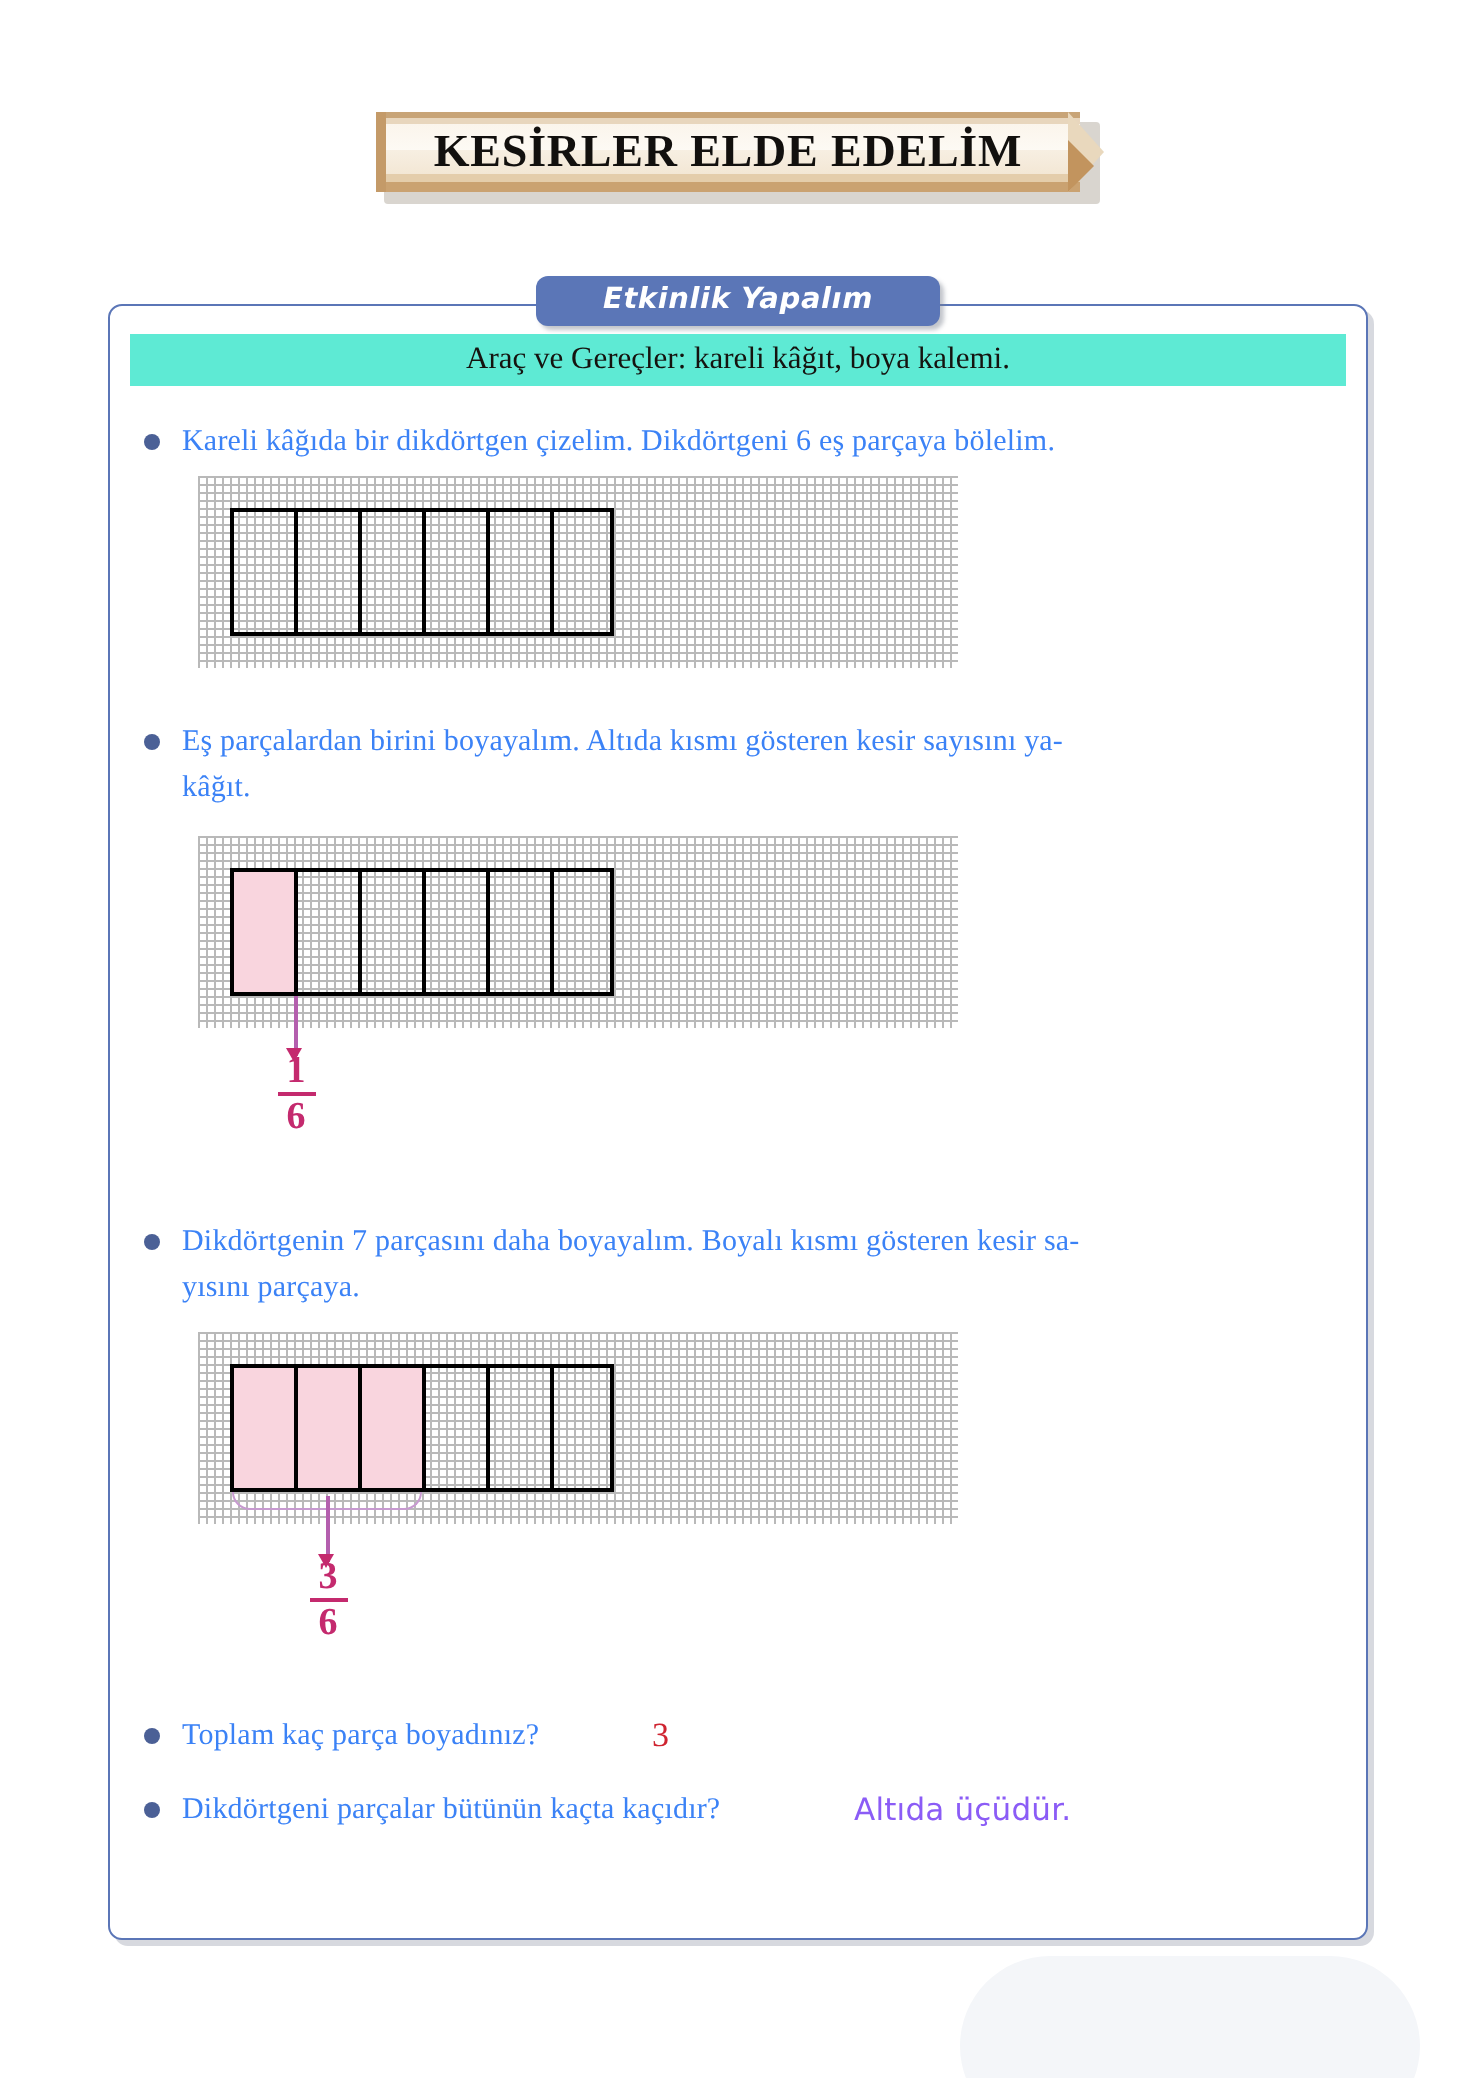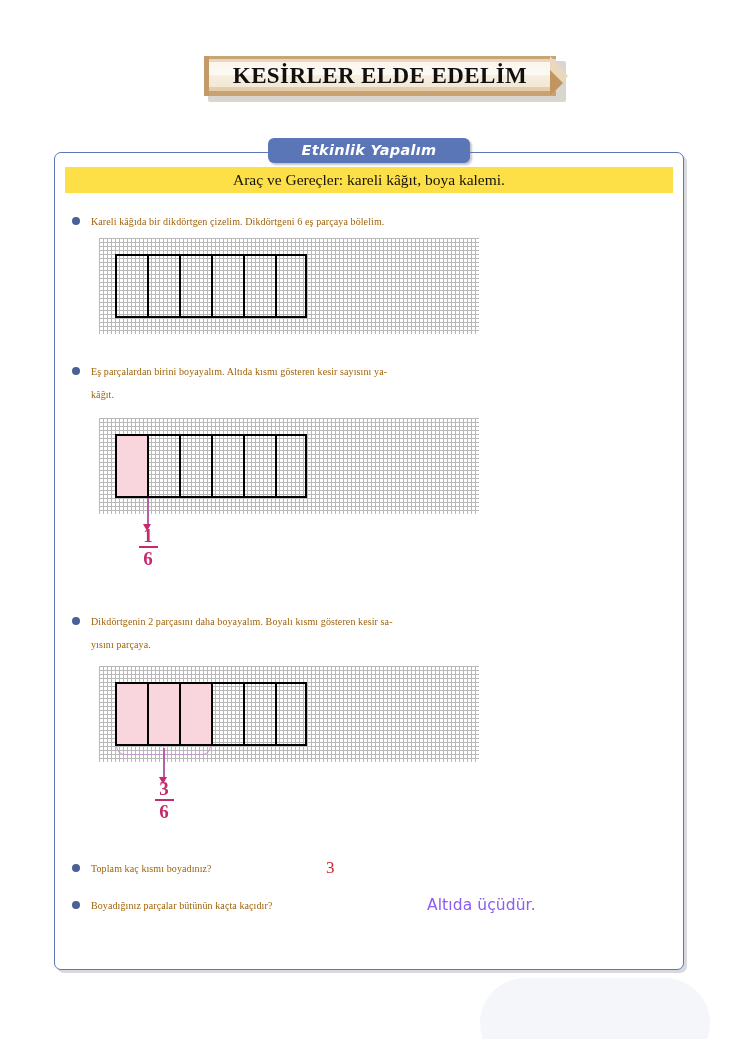--- a/index.html
+++ b/index.html
@@ -22,21 +22,21 @@
     top: 978px;
     width: 230px;
     height: 90px;
     background: #f4f6f9;
     border-radius: 45px;
   }
 
   
   .banner-wrap {
     position: absolute;
-    left: 204px;
+    left: 188px;
     top: 56px;
     width: 362px;
     height: 32px;
   }
   .banner-shadow {
     position: absolute;
     left: 4px;
     top: 5px;
     width: 358px;
     height: 41px;
@@ -148,21 +148,21 @@
     white-space: nowrap;
   }
 
   
   .materials {
     position: absolute;
     left: 65px;
     top: 167px;
     width: 608px;
     height: 26px;
-    background: #fde047;
+    background: #5eead4;
     line-height: 26px;
     text-align: center;
     font-size: 15.5px;
     color: #15130f;
   }
 
   
   .bullet-row {
     position: absolute;
     display: block;
@@ -173,23 +173,23 @@
     top: 7px;
     width: 8px;
     height: 8px;
     border-radius: 50%;
     background: #4b6096;
   }
   .btext {
     position: absolute;
     left: 19px;
     top: 0;
-    font-size: 10px;
+    font-size: 15px;
     line-height: 23px;
-    color: #a16207;
+    color: #3b82f6;
     letter-spacing: .1px;
   }
   .ans-red {
     color: #cf2430;
     font-family: "Liberation Serif", serif;
   }
   .ans-red-sans {
     color: #8b5cf6;
     font-family: "DejaVu Sans", sans-serif;
     font-size: 15.5px;
@@ -334,21 +334,21 @@
 <div class="leader" style="left:147px; top:498px; height:30px;"></div>
 <div class="arrow-head" style="left:143px; top:524px;"></div>
 <div class="fraction" style="left:133px; top:527px;">
   <span class="fr-num">1</span>
   <span class="fr-bar"></span>
   <span class="fr-den">6</span>
 </div>
 
 <div class="bullet-row" style="left:72px; top:610px; width:600px;">
   <div class="dot"></div>
-  <div class="btext">Dikdörtgenin 2 parçasını daha boyayalım. Boyalı kısmı gösteren kesir sa-</div>
+  <div class="btext">Dikdörtgenin 7 parçasını daha boyayalım. Boyalı kısmı gösteren kesir sa-</div>
   <div class="btext" style="top:23px;">yısını parçaya.</div>
 </div>
 
 <div class="grid-paper" style="left:99px; top:666px; width:380px; height:96px;">
   <div class="shade" style="left:17px; top:17px; width:95px; height:62px;"></div>
   <div class="rect-outline" style="left:16px; top:16px; width:192px; height:64px;"></div>
   <div class="divider" style="left:48px;  top:16px; height:64px;"></div>
   <div class="divider" style="left:80px;  top:16px; height:64px;"></div>
   <div class="divider" style="left:112px; top:16px; height:64px;"></div>
   <div class="divider" style="left:144px; top:16px; height:64px;"></div>
@@ -359,21 +359,21 @@
 <div class="leader" style="left:163px; top:748px; height:33px;"></div>
 <div class="arrow-head" style="left:159px; top:777px;"></div>
 <div class="fraction" style="left:149px; top:780px;">
   <span class="fr-num">3</span>
   <span class="fr-bar"></span>
   <span class="fr-den">6</span>
 </div>
 
 <div class="bullet-row" style="left:72px; top:857px; width:600px;">
   <div class="dot"></div>
-  <div class="btext">Toplam kaç kısmı boyadınız?</div>
+  <div class="btext">Toplam kaç parça boyadınız?</div>
   <div class="btext ans-red" style="left:254px; top:-1px; font-size:17px;">3</div>
 </div>
 
 <div class="bullet-row" style="left:72px; top:894px; width:600px;">
   <div class="dot"></div>
-  <div class="btext">Boyadığınız parçalar bütünün kaçta kaçıdır?</div>
+  <div class="btext">Dikdörtgeni parçalar bütünün kaçta kaçıdır?</div>
   <div class="btext ans-red-sans" style="left:355px; top:0px;">Altıda üçüdür.</div>
 </div>
 
 </body></html>

